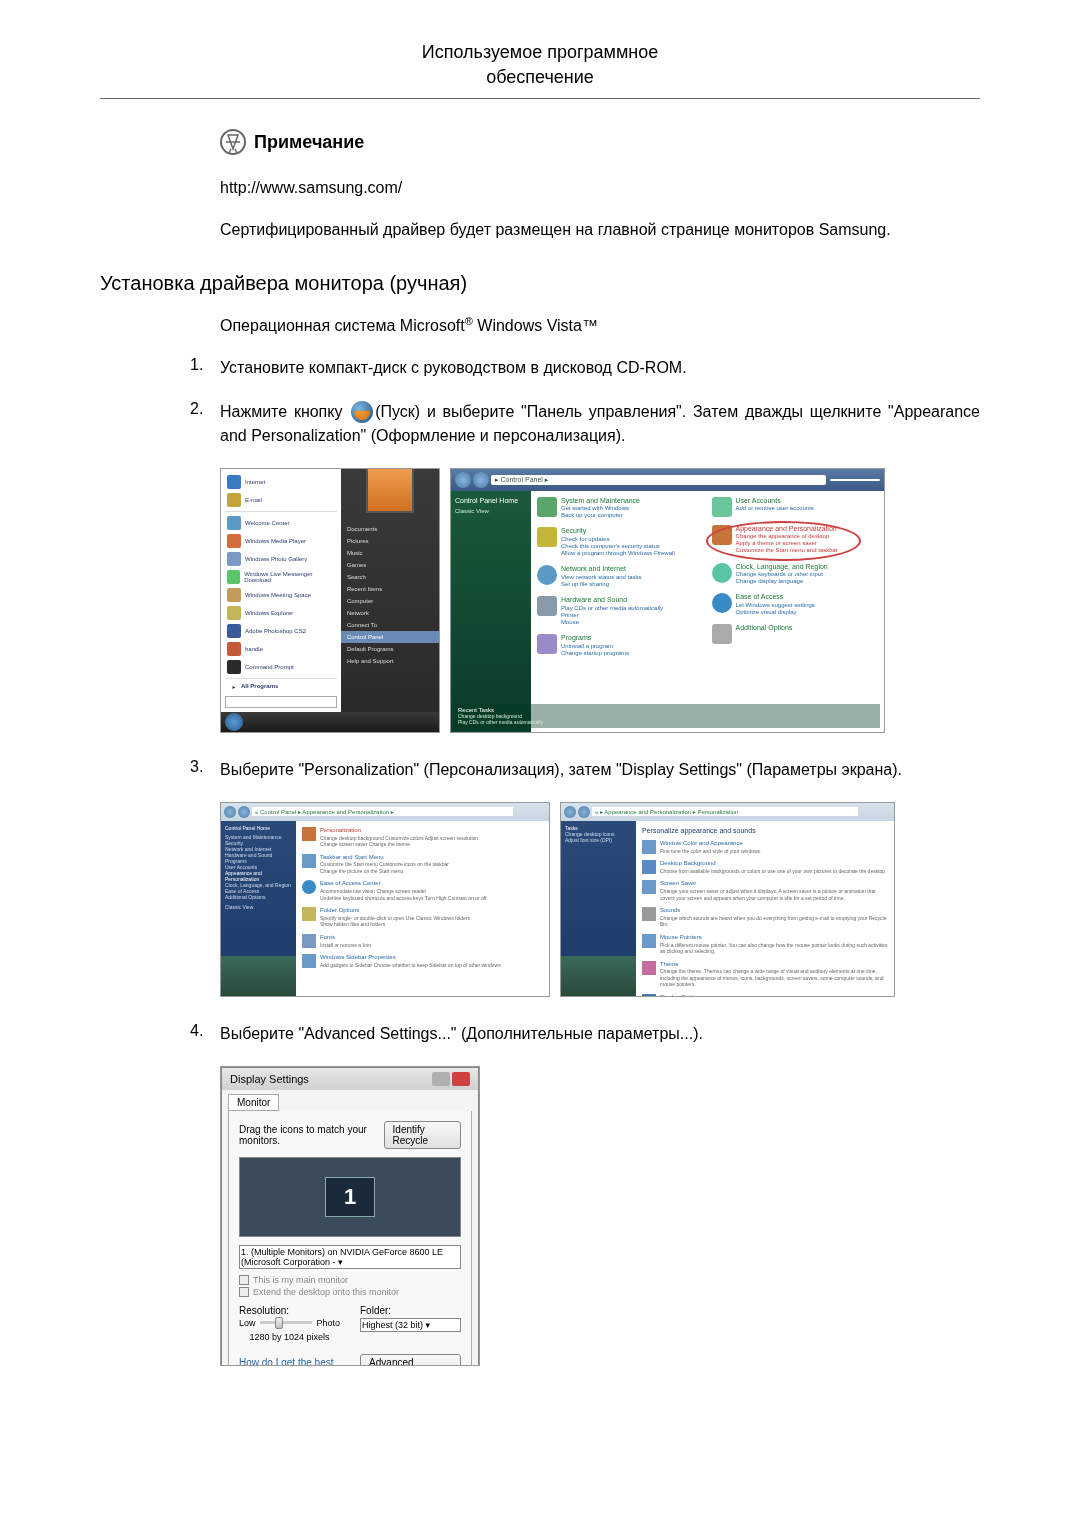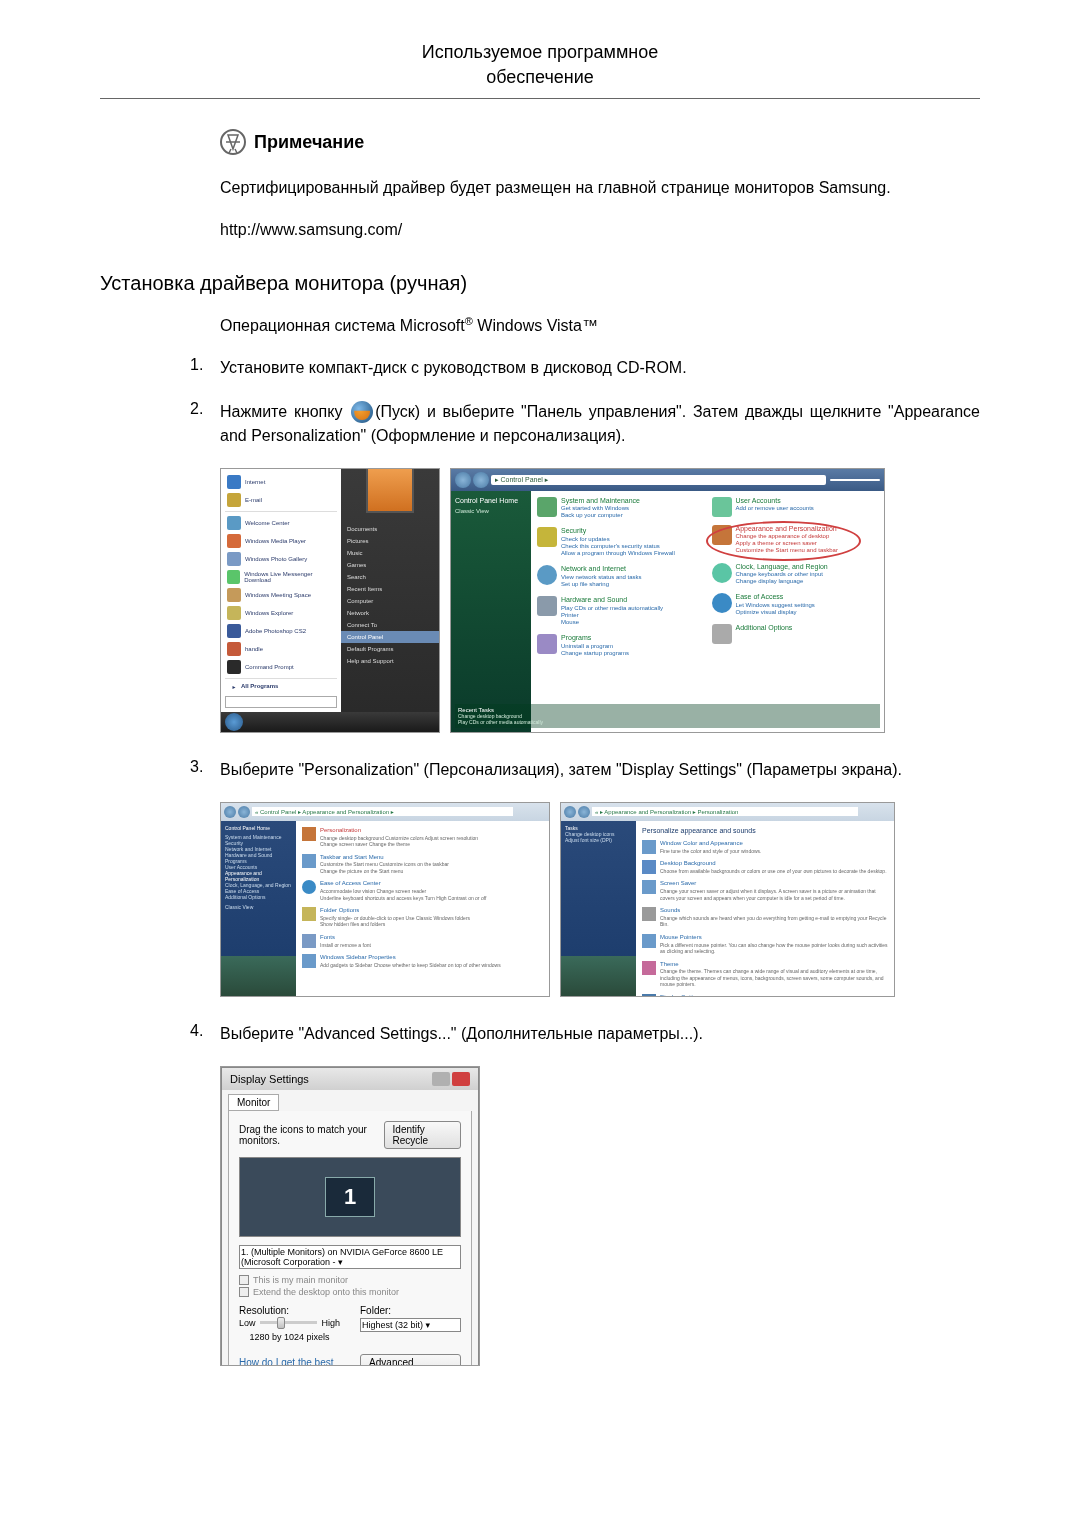--- a/index.html
+++ b/index.html
@@ -436,22 +436,22 @@
   <div class="note-heading">
     <span class="note-icon">
       <svg viewBox="0 0 26 26" width="26" height="26">
         <circle cx="13" cy="13" r="12" fill="none" stroke="#666" stroke-width="2"></circle>
         <path d="M8 6 L18 6 L13 20 Z M11 20 L9 24 M15 20 L17 24" fill="none" stroke="#666" stroke-width="1.5"></path>
         <path d="M6 13 L20 13" stroke="#666" stroke-width="1.5"></path>
       </svg>
     </span>
     <span>Примечание</span>
   </div>
+  <p class="note-para">http://www.samsung.com/</p>
   <p class="note-para">Сертифицированный драйвер будет размещен на главной странице мониторов Samsung.</p>
-  <p class="note-para">http://www.samsung.com/</p>
 </div>
 
 <h2 class="section-heading">Установка драйвера монитора (ручная)</h2>
 
 <p class="subsection-text">
   <span>Операционная система Microsoft</span><span class="sup">®</span><span> Windows Vista™</span>
 </p>
 
 <ol class="ol-list">
   <li class="ol-item">
@@ -781,21 +781,21 @@
           <span>Extend the desktop onto this monitor</span>
         </div>
         <div class="ds-sliders">
           <div class="ds-slider-col">
             <div class="ds-label">Resolution:</div>
             <div class="ds-slider-row">
               <span>Low</span>
               <span class="ds-slider-track">
                   <span class="ds-slider-thumb"></span>
                 </span>
-              <span>High</span>
+              <span>Photo</span>
             </div>
             <div class="ds-res-text">1280 by 1024 pixels</div>
           </div>
           <div class="ds-slider-col">
             <div class="ds-label">Folder:</div>
             <div class="ds-select" style="margin:0">Highest (32 bit)    ▾</div>
           </div>
         </div>
         <div class="ds-bottom">
           <span class="ds-link">How do I get the best display?</span>

